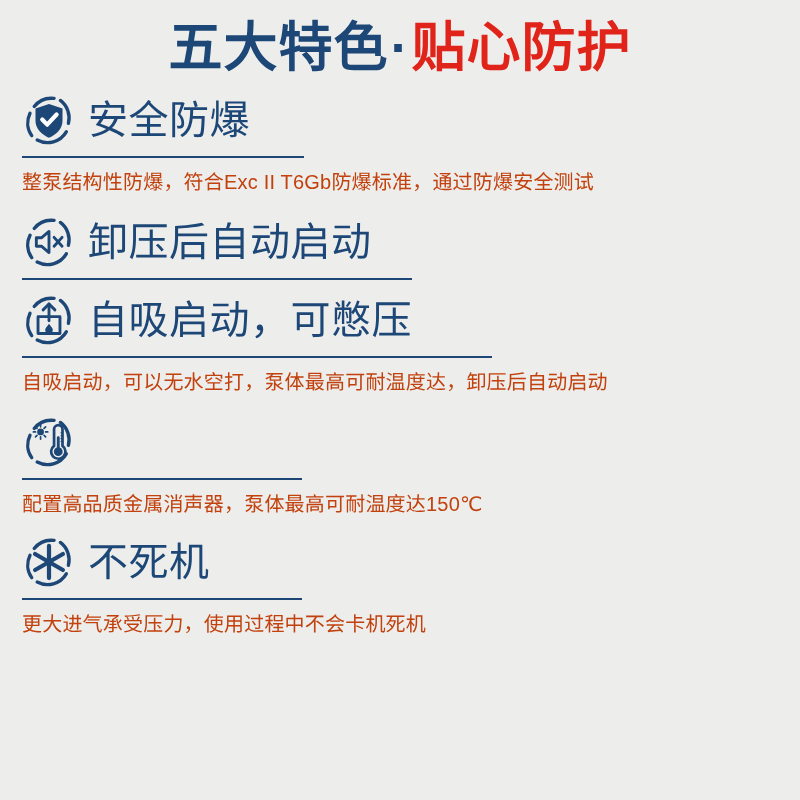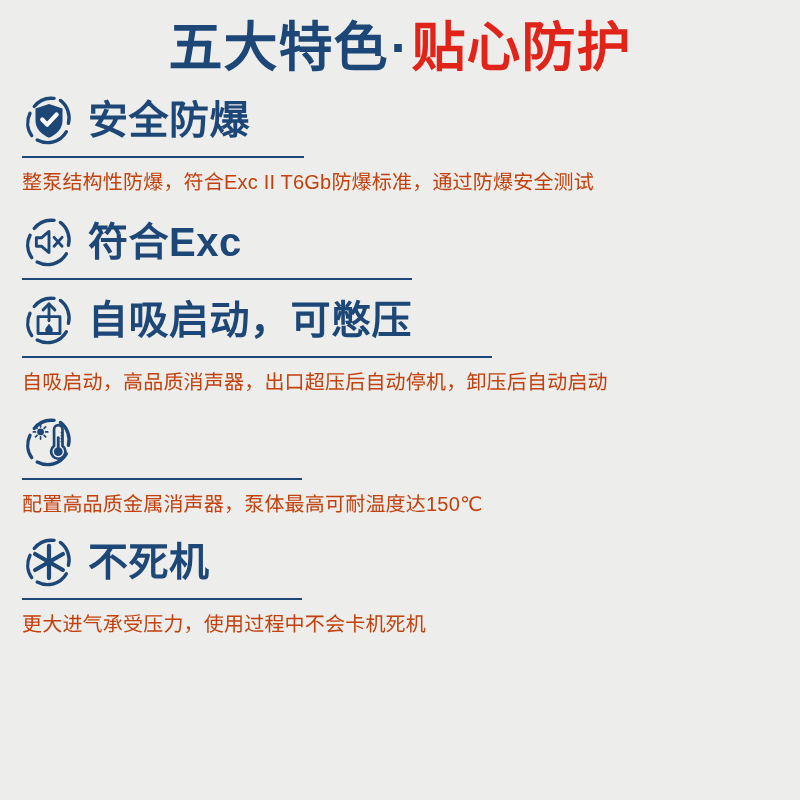--- a/index.html
+++ b/index.html
@@ -70,21 +70,21 @@
     height: 54px;
     display: block;
   }
   .feature-icon svg {
     display: block;
     width: 54px;
     height: 54px;
   }
   .feature-title {
     font-size: 40px;
-    font-weight: 700;
+    font-weight: 400;
     color: #1d4776;
     line-height: 1.05;
     letter-spacing: 0.5px;
     white-space: nowrap;
   }
   .feature-rule {
     height: 0;
     border-top: 2px solid #1d4776;
     margin-top: 5px;
     margin-bottom: 9px;
@@ -166,21 +166,21 @@
             <path d="M52.5 46 A26 26 0 0 1 18 55.8" fill="none" stroke="#1d4776" stroke-width="4" stroke-linecap="round"></path>
             <path d="M11.5 50.5 A26 26 0 0 1 9.5 24" fill="none" stroke="#1d4776" stroke-width="4" stroke-linecap="round"></path>
             <path d="M14.5 16 A26 26 0 0 1 38 6.4" fill="none" stroke="#1d4776" stroke-width="4" stroke-linecap="round"></path>
 
             <path d="M17 27 H23 L32 19.5 V44.5 L23 37 H17 Z" fill="none" stroke="#1d4776" stroke-width="3.4" stroke-linejoin="round"></path>
 
             <path d="M38 26.5 L47.5 37" fill="none" stroke="#1d4776" stroke-width="3.4" stroke-linecap="round"></path>
             <path d="M47.5 26.5 L38 37" fill="none" stroke="#1d4776" stroke-width="3.4" stroke-linecap="round"></path>
           </svg>
         </span>
-        <span class="feature-title">符合Exc</span>
+        <span class="feature-title">卸压后自动启动</span>
       </div>
       <div class="feature-rule rule-w2"></div>
     </div>
 
     <div class="feature f3">
       <div class="feature-head">
         <span class="feature-icon">
           <svg viewBox="0 0 64 64" xmlns="http://www.w3.org/2000/svg">
             <path d="M45.5 8.8 A26 26 0 0 1 55 36" fill="none" stroke="#1d4776" stroke-width="4" stroke-linecap="round"></path>
             <path d="M52.5 46 A26 26 0 0 1 18 55.8" fill="none" stroke="#1d4776" stroke-width="4" stroke-linecap="round"></path>
@@ -192,21 +192,21 @@
             <path d="M32 13 L32 33" fill="none" stroke="#1d4776" stroke-width="3.4" stroke-linecap="round"></path>
             <path d="M25 20 L32 13 L39 20" fill="none" stroke="#1d4776" stroke-width="3.4" stroke-linecap="round" stroke-linejoin="round"></path>
 
             <path d="M32 36.5 C29 40.5 27.5 42 27.5 43.6 A4.5 4.5 0 0 0 36.5 43.6 C36.5 42 35 40.5 32 36.5 Z" fill="#1d4776"></path>
           </svg>
         </span>
         <span class="feature-title">自吸启动，可憋压</span>
       </div>
       <div class="feature-rule rule-w3"></div>
       <div class="feature-body">
-        <span class="line-main">自吸启动，高品质消声器，出口超压后自动停机，卸压后自动启动</span>
+        <span class="line-main">自吸启动，可以无水空打，泵体最高可耐温度达，卸压后自动启动</span>
       </div>
     </div>
 
     <div class="feature f4">
       <div class="feature-head">
         <span class="feature-icon">
           <svg viewBox="0 0 64 64" xmlns="http://www.w3.org/2000/svg">
             <path d="M45.5 8.8 A26 26 0 0 1 55 36" fill="none" stroke="#1d4776" stroke-width="4" stroke-linecap="round"></path>
             <path d="M52.5 46 A26 26 0 0 1 18 55.8" fill="none" stroke="#1d4776" stroke-width="4" stroke-linecap="round"></path>
             <path d="M11.5 50.5 A26 26 0 0 1 9.5 24" fill="none" stroke="#1d4776" stroke-width="4" stroke-linecap="round"></path>

